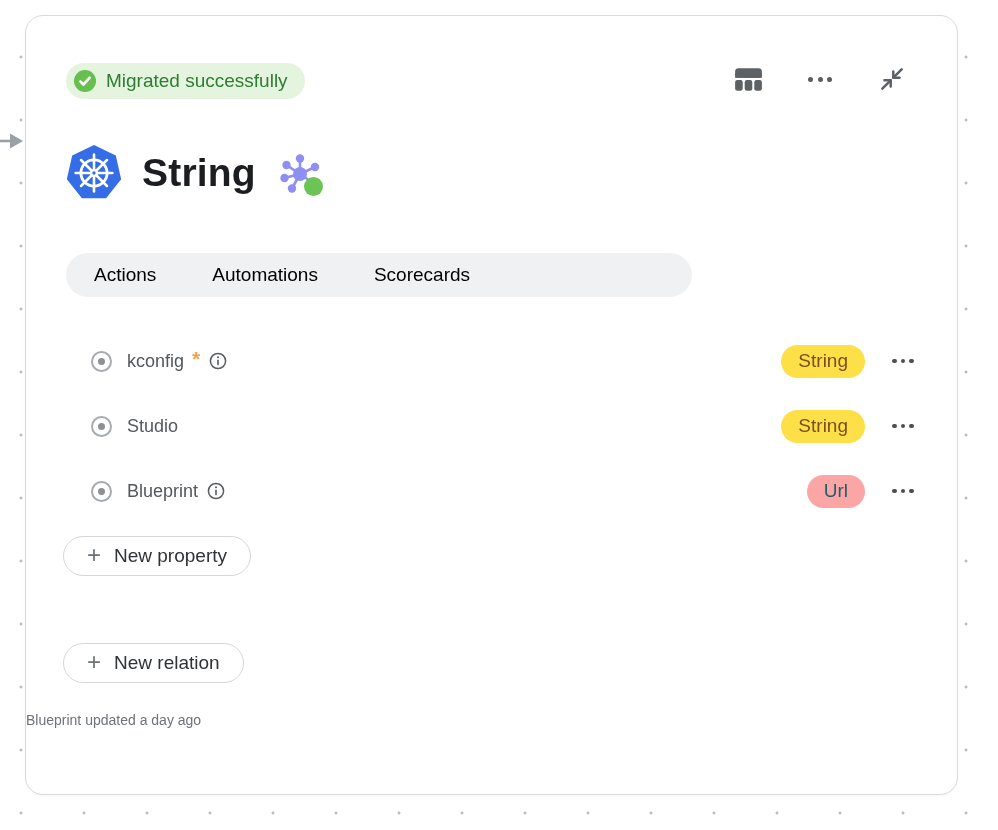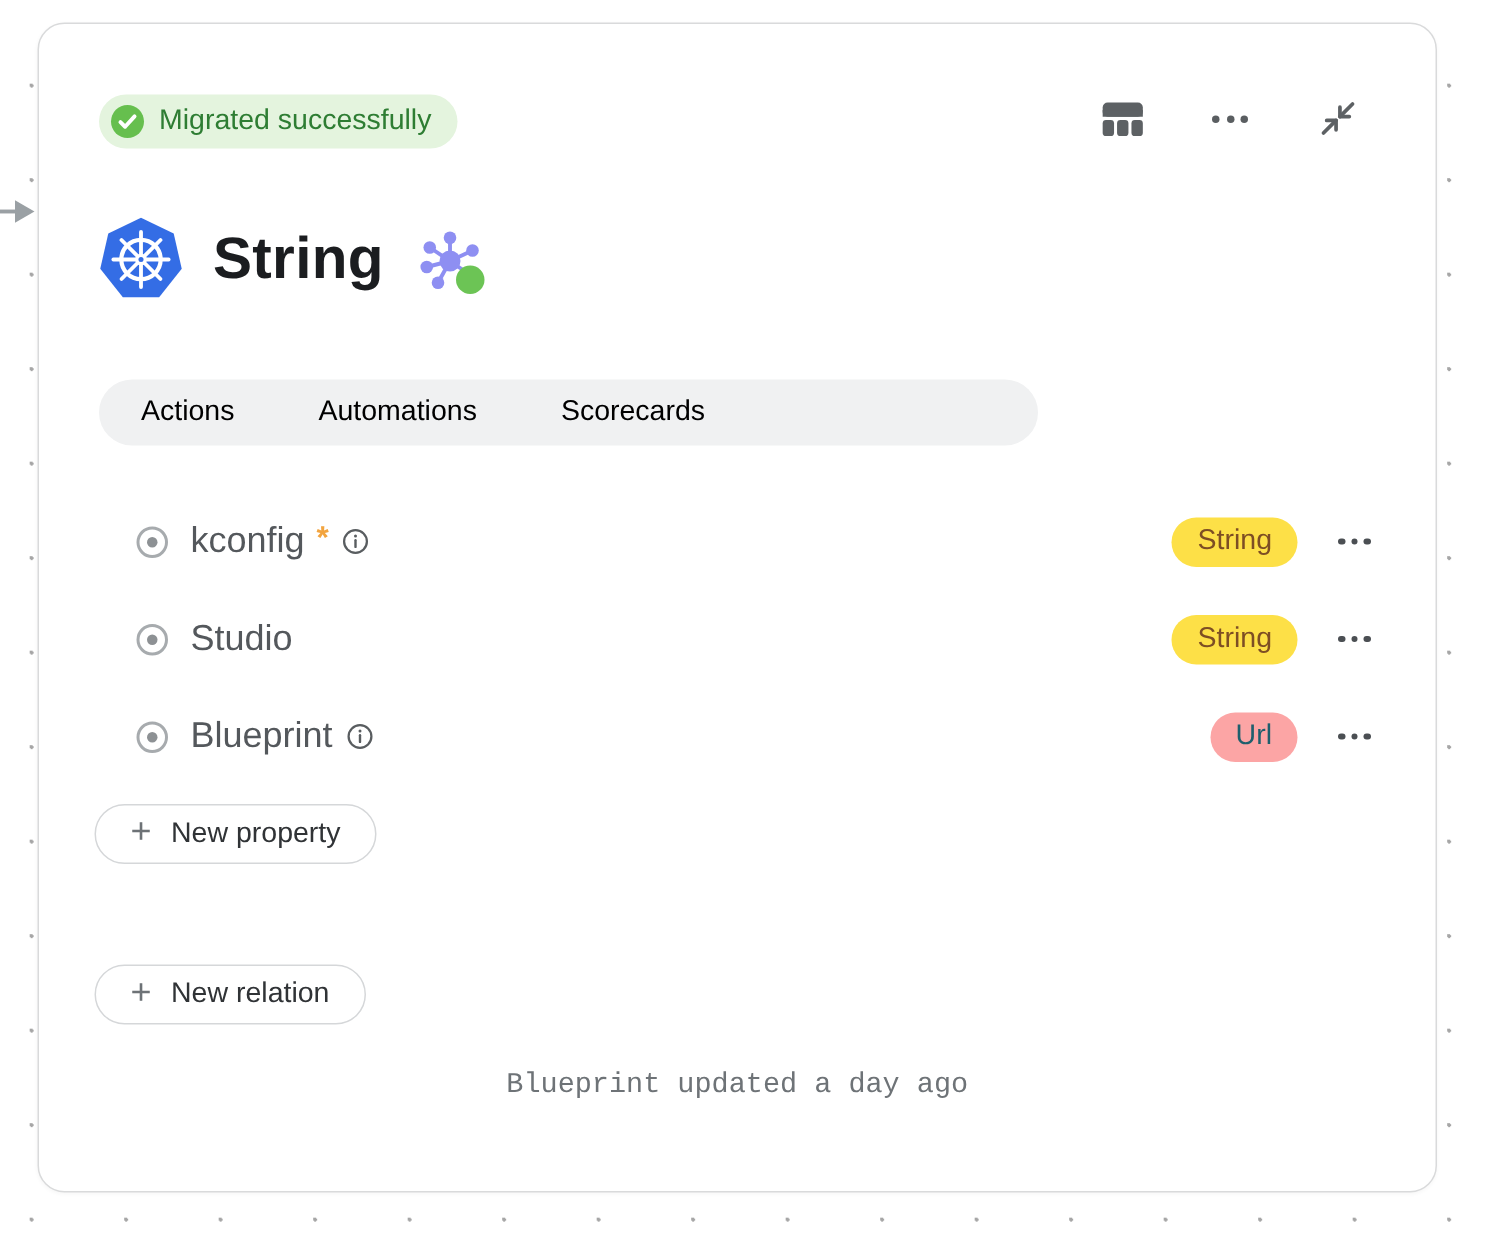--- a/index.html
+++ b/index.html
@@ -48,21 +48,21 @@
          font-size:19px; color:#000000; border-radius:999px; cursor:pointer; white-space:nowrap; }
   .tab.active { background:#ffffff; color:#17191b; font-weight:500; padding:0 29px;
                 box-shadow:0 1px 3px rgba(0,0,0,0.10); }
 
   
   .rows { position:absolute; left:40px; top:327px; right:40px; }
   .prop-row { height:36px; display:flex; align-items:center; margin-bottom:29px; padding-left:25px; }
   .radio { width:21px; height:21px; border:2px solid #a7abae; border-radius:50%; position:relative; flex:0 0 auto; }
   .radio::after { content:""; position:absolute; left:50%; top:50%; width:7px; height:7px;
                   margin:-3.5px 0 0 -3.5px; border-radius:50%; background:#8d9194; }
-  .prop-label { margin-left:15px; font-size:24px; color:#54585c; }
+  .prop-label { margin-left:15px; font-size:18px; color:#54585c; }
   .req { margin-left:8px; color:#f2a43f; font-size:21px; font-weight:600; transform:translateY(-2px); }
   .info { margin-left:9px; display:flex; }
   .spacer { flex:1; }
   .badge { height:33px; display:flex; align-items:center; padding:0 17px; border-radius:999px;
            font-size:19px; font-weight:500; }
   .badge-string { background:#fde047; color:#7d4e24; }
   .badge-url { background:#fca5a5; color:#1f5f6d; }
   .row-menu { margin-left:24px; width:28px; display:flex; justify-content:center; cursor:pointer; }
   .row-menu .dots i { width:4.5px; height:4.5px; background:#4b4f53; }
   .row-menu .dots { gap:4px; }
@@ -71,22 +71,22 @@
   .pill-btn {
     position:absolute; left:37px; height:40px; display:inline-flex; align-items:center; gap:13px;
     background:#ffffff; border:1.5px solid #d5d7d9; border-radius:999px; padding:0 23px;
     font-size:19px; font-weight:500; color:#303336; cursor:pointer;
   }
   .pill-btn .plus { color:#6d7276; font-size:24px; font-weight:400; margin-top:-3px; }
   .btn-new-property { top:520px; }
   .btn-new-relation { top:627px; }
 
   
-  .footer-note { position:absolute; left:0; right:0; top:696px; text-align:center;
-                 font-size:19px; color:#6e7377;font-family:Liberation Mono, monospace; }
+  .footer-note { position:absolute; left:0; right:0; top:696px; text-align:left;
+                 font-size:14px; color:#6e7377; }
 </style>
 </head>
 <body>
 
 <svg class="connector" viewBox="0 0 26 26">
   <line x1="0" y1="13" x2="12" y2="13" stroke="#9aa0a4" stroke-width="2.6"></line>
   <polygon points="10,5.5 23,13 10,20.5" fill="#9aa0a4"></polygon>
 </svg>
 
 <div class="card">

